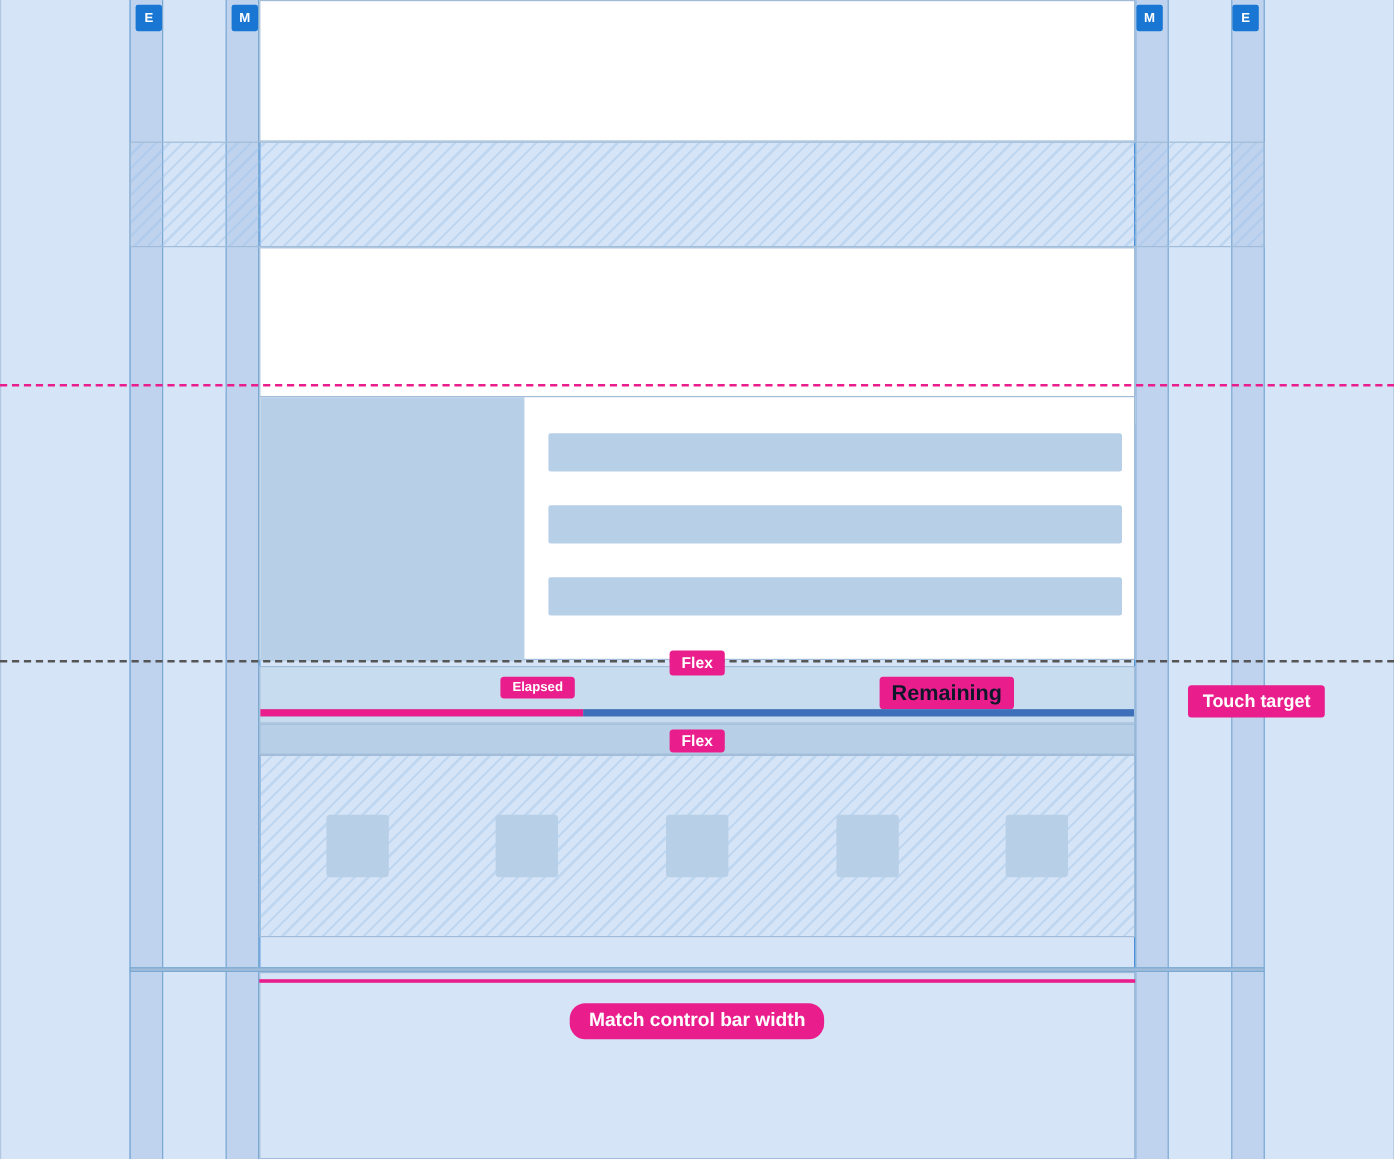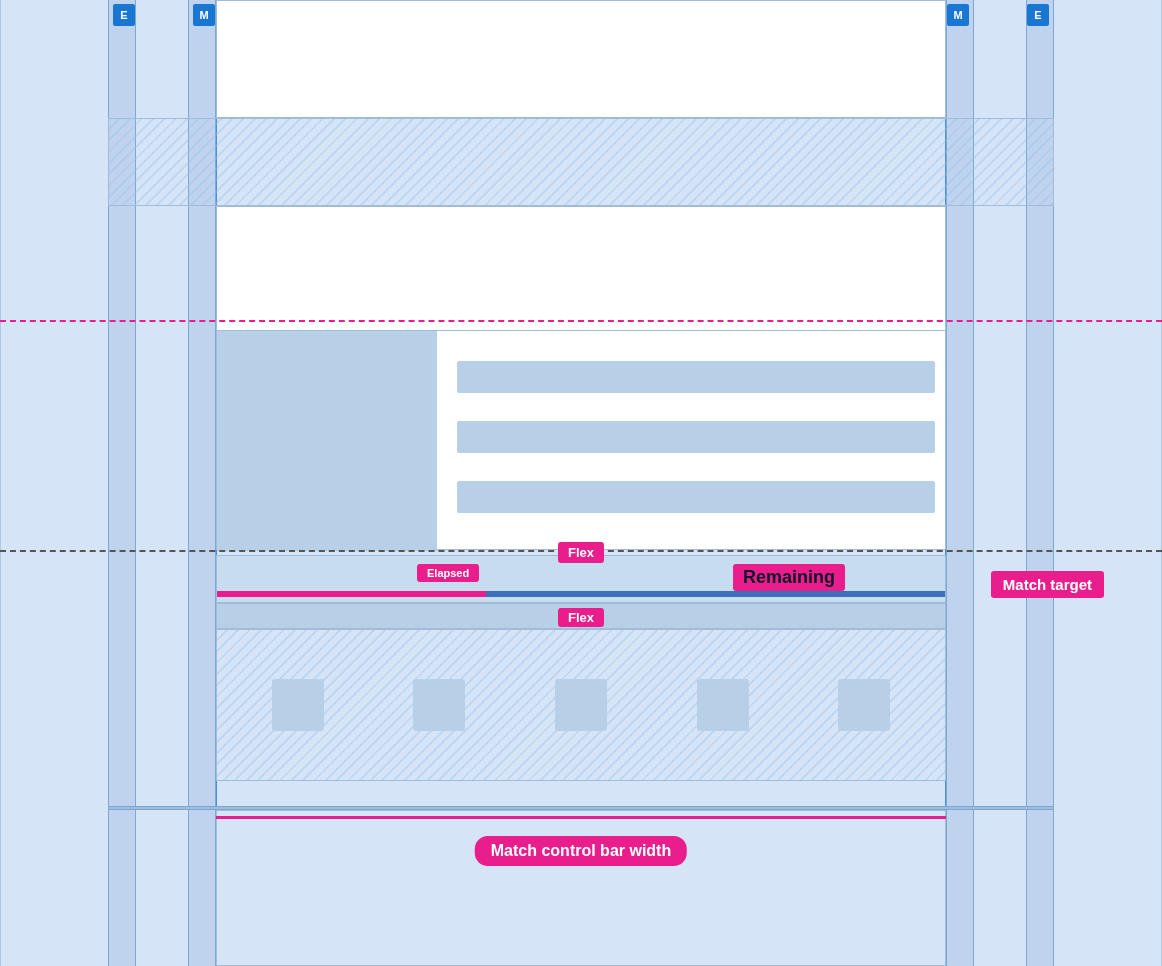--- a/index.html
+++ b/index.html
@@ -413,21 +413,21 @@
 
   <div class="label-remaining">Remaining</div>
 
   <div class="progress-bar-container">
     <div class="progress-bar-elapsed"></div>
     <div class="progress-bar-remaining"></div>
   </div>
 </div>
 
 <div style="position:absolute; top:571px; right:58px; z-index:90;">
-  <div style="background:#e91e8c; color:white; font-size:15px; font-weight:bold; padding:5px 12px; border-radius:3px; white-space:nowrap;">Match target</div>
+  <div style="background:#e91e8c; color:white; font-size:15px; font-weight:bold; padding:5px 12px; border-radius:3px; white-space:nowrap;">Touch target</div>
 </div>
 
 <div class="controls-row">
   <div class="controls-row-flex-label">Flex</div>
 </div>
 
 <div class="controls-hatched">
   <div class="ctrl-btn"></div>
   <div class="ctrl-btn"></div>
   <div class="ctrl-btn"></div>

